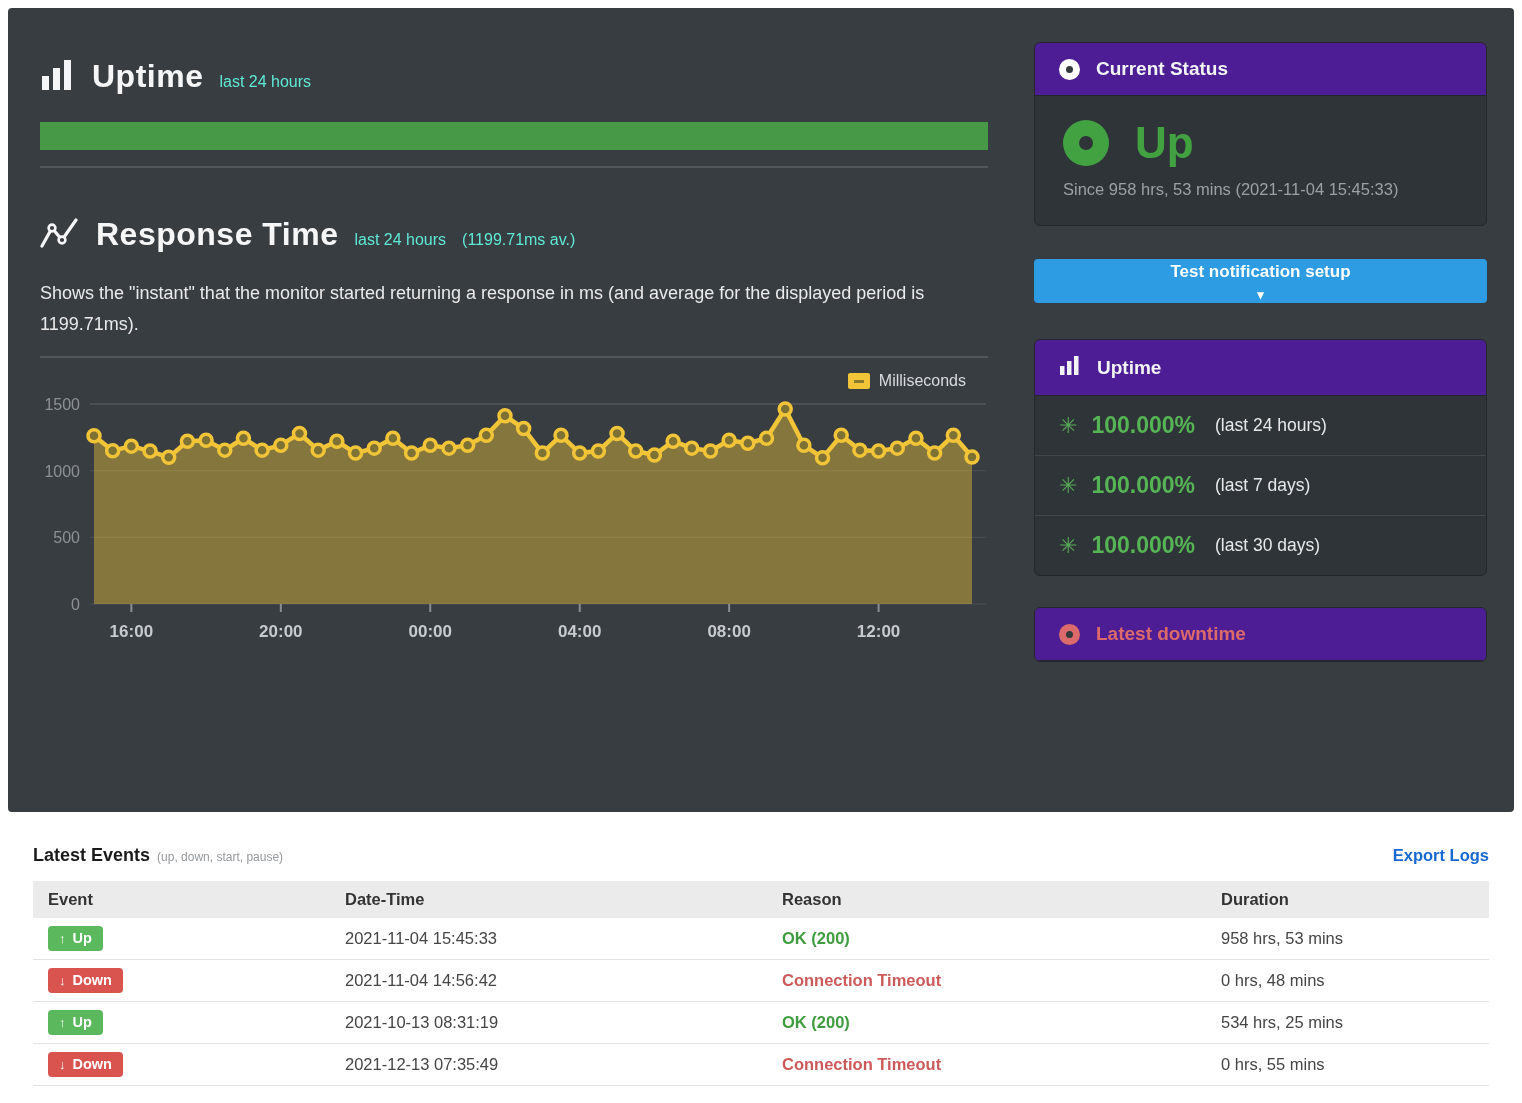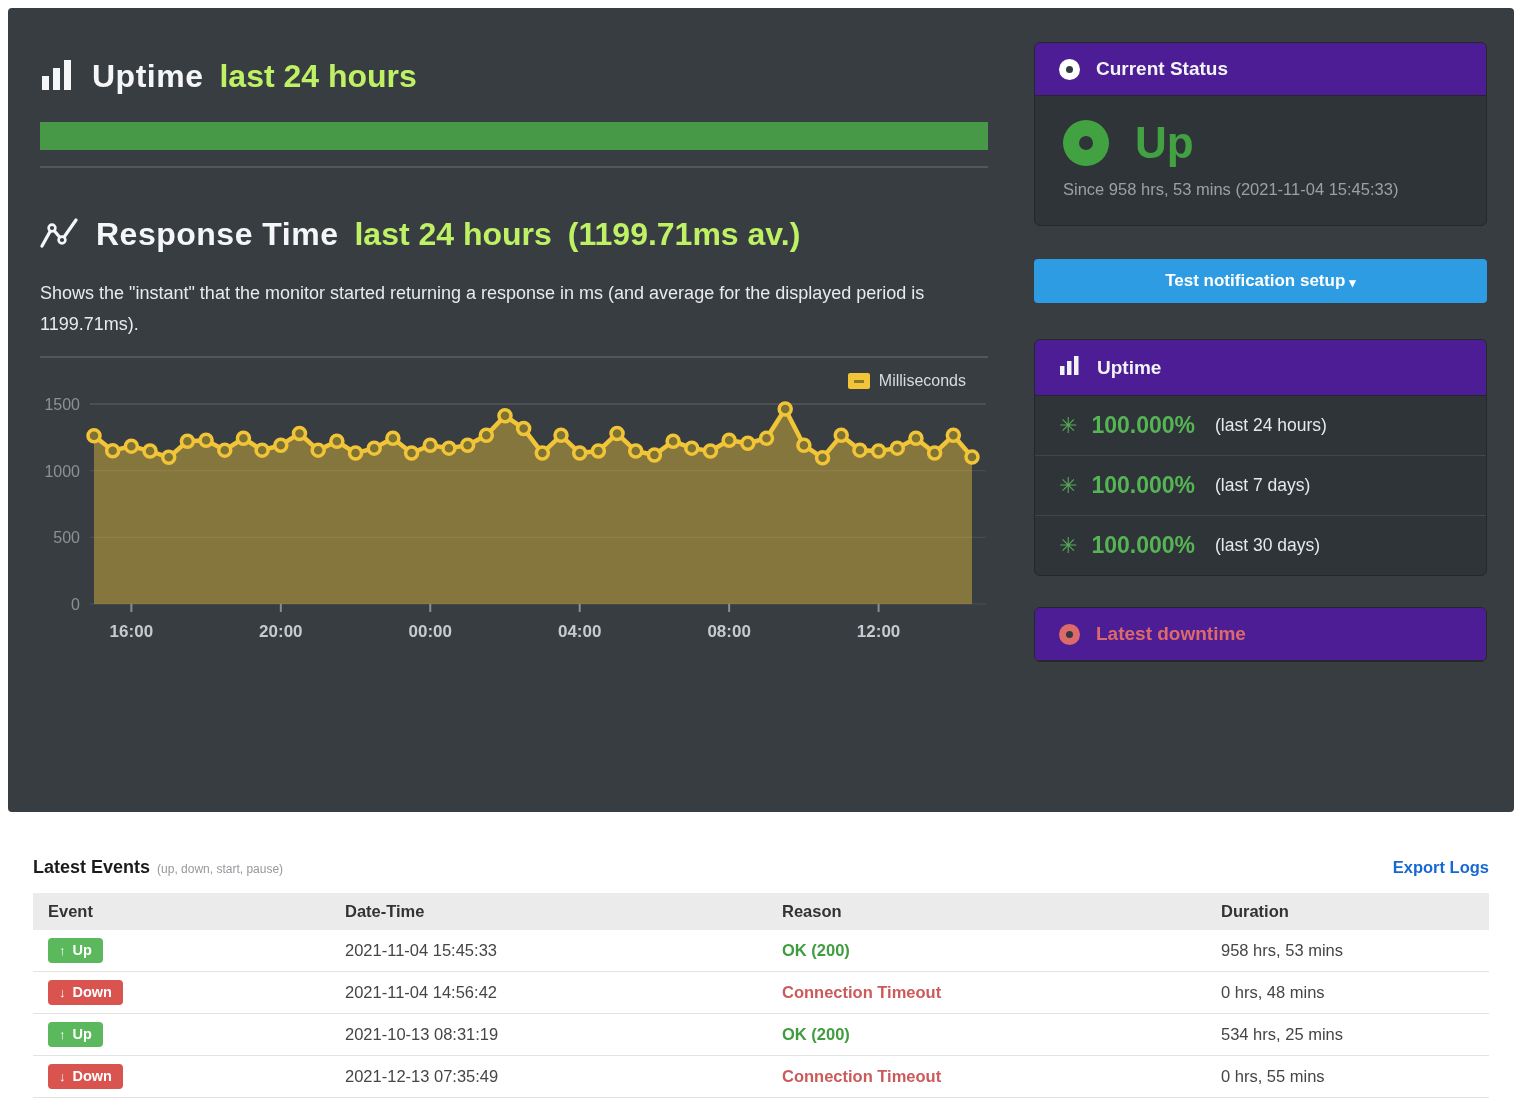--- a/index.html
+++ b/index.html
@@ -9,21 +9,21 @@
   .dashboard {
     position:absolute; left:8px; top:8px; width:1506px; height:804px;
     background:#383d42; border-radius:4px; display:flex; padding:0 27px 0 32px;
   }
   .main-col { width:956px; padding-right:8px; }
   .side-col { width:453px; margin-left:auto; }
 
   .section-header { display:flex; align-items:baseline; gap:16px; }
   .section-header .hicon { align-self:center; }
   .h-title { color:#f5f6f7; font-size:32px; font-weight:bold; letter-spacing:0.5px; }
-  .h-sub { color:#bef264; font-size:32px; font-weight:bold; }
+  .h-sub { color:#5eead4; font-size:16px; font-weight:normal; }
   .uptime-header { margin-top:50px; }
   .response-header { margin-top:48px; }
 
   .green-bar { margin-top:26px; height:28px; background:#479947; width:100%; }
   .rule { border:none; border-top:2px solid #53575c; margin-top:16px; }
 
   .description { margin-top:22px; color:#e9eaeb; font-size:18px; line-height:31px; max-width:950px; }
 
   .legend { display:flex; justify-content:flex-end; align-items:center; gap:9px; margin-top:14px; padding-right:22px; }
   .legend-swatch { width:22px; height:16px; background:#f1c537; border-radius:2px; display:flex; align-items:center; justify-content:center; }
@@ -44,38 +44,38 @@
   .status-body { padding:22px 28px 26px; }
   .status-row { display:flex; align-items:center; gap:26px; }
   .donut-lg { width:46px; height:46px; background:#42a242; position:relative; }
   .donut-lg::after { content:""; position:absolute; left:16px; top:16px; width:14px; height:14px; border-radius:50%; background:#2f3438; }
   .status-text { color:#42a242; font-size:44px; font-weight:bold; }
   .status-since { margin-top:12px; color:#9ba0a5; font-size:16.5px; }
 
   .test-btn {
     margin-top:33px; width:100%; height:44px; background:#2d9ce3; border:none; border-radius:4px;
     color:#ffffff; font-size:17px; font-weight:bold; font-family:"Liberation Sans", sans-serif; cursor:pointer;
-    display:flex; align-items:center; justify-content:center; gap:4px;
+    display:flex; align-items:center; justify-content:center; gap:4px;flex-direction:column;
   }
   .caret { font-size:13px; position:relative; top:1px; }
 
   .uptime-card { margin-top:36px; }
   .uptime-rows .u-row { display:flex; align-items:center; gap:14px; padding:16px 24px; border-bottom:1px solid rgba(255,255,255,0.09); }
   .uptime-rows .u-row:last-child { border-bottom:none; }
   .burst { color:#57a957; font-size:22px; line-height:22px; }
   .u-pct { color:#55b555; font-size:23px; font-weight:bold; }
   .u-period { color:#e6e8ea; font-size:17.5px; margin-left:6px; }
 
   .downtime-card { margin-top:31px; }
   .downtime-header .card-header-label { color:#dd6a6a; }
   .downtime-body { padding:18px 16px 22px; color:#e8eaec; font-size:17.5px; line-height:30px; }
 
   
   .events { position:absolute; left:33px; top:845px; width:1456px; }
-  .events-titlebar { display:flex; align-items:baseline;margin-top:12px; }
+  .events-titlebar { display:flex; align-items:baseline; }
   .events-title { color:#1b1b1b; font-size:18px; font-weight:bold; }
   .events-sub { color:#95989c; font-size:12px; margin-left:7px; }
   .export-link { margin-left:auto; color:#1668d2; font-size:16.5px; font-weight:bold; text-decoration:none; }
 
   table.events-table { width:100%; border-collapse:collapse; margin-top:15px; table-layout:fixed; }
   .events-table th { background:#ebebeb; text-align:left; color:#333333; font-size:16.5px; font-weight:bold; padding:9px 0 9px 15px; }
   .events-table th.c1 { width:297px; } .events-table th.c2 { width:437px; } .events-table th.c3 { width:439px; }
   .events-table td { border-bottom:1px solid #e3e3e3; padding:8px 0 8px 15px; font-size:16.5px; color:#454545; }
   .badge { display:inline-flex; align-items:center; gap:7px; border-radius:4px; padding:4px 11px 5px; color:#ffffff; font-size:14.5px; font-weight:bold; }
   .badge .arrow { font-size:13px; }

